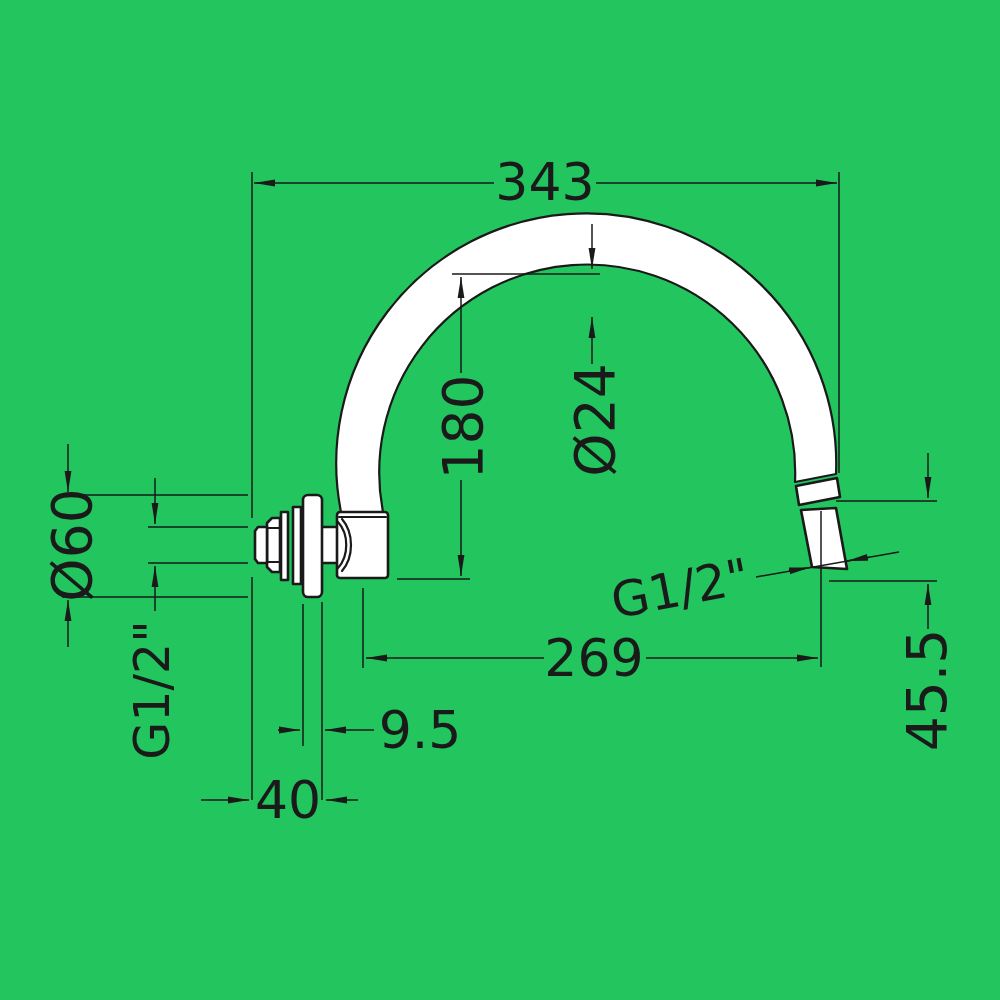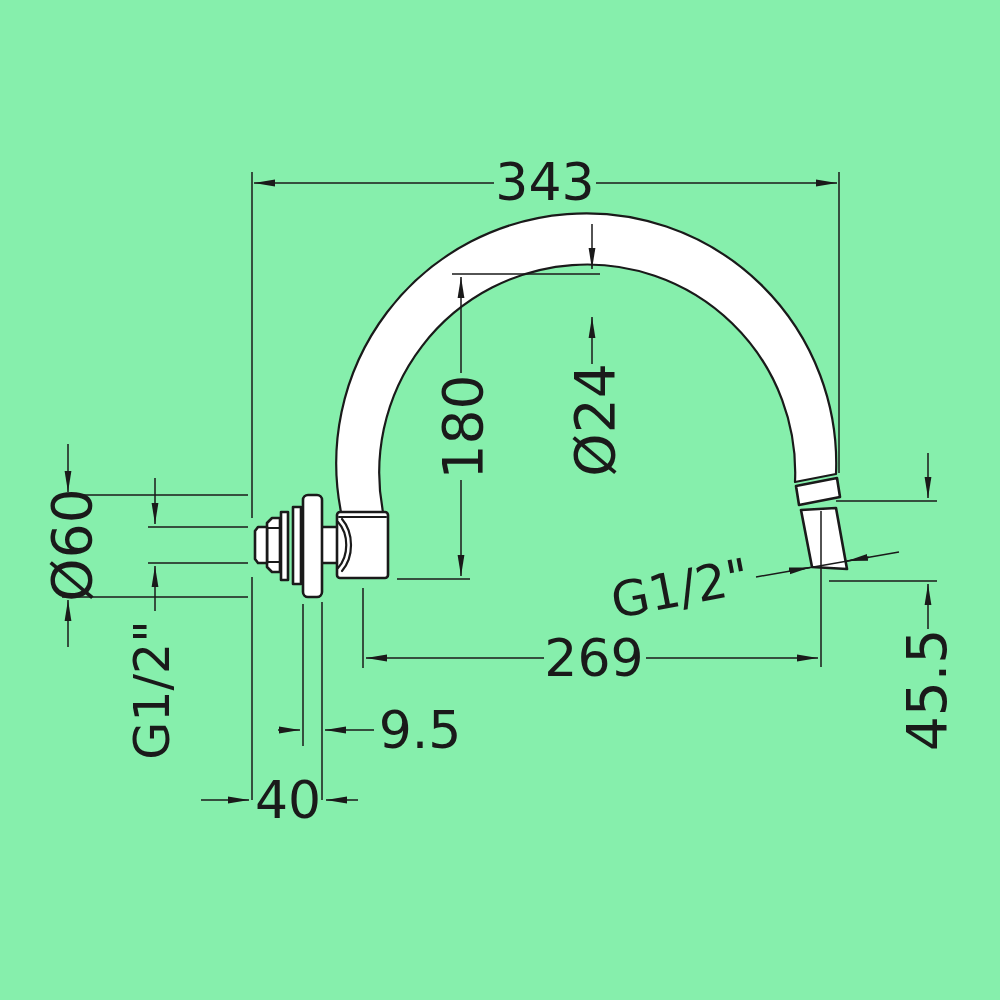--- a/index.html
+++ b/index.html
@@ -4,21 +4,21 @@
 <style>
   html, body {
     margin: 0;
     padding: 0;
     background: #ffffff;
   }
   .stage {
     width: 1000px;
     height: 1000px;
     position: relative;
-    background: #86efac;
+    background: #22c55e;
     font-family: "DejaVu Sans", "Liberation Sans", sans-serif;
   }
   svg { display: block; }
   .part {
     fill: #ffffff;
     stroke: #1a1a1a;
     stroke-width: 2.6;
     stroke-linejoin: round;
   }
   .tube {

